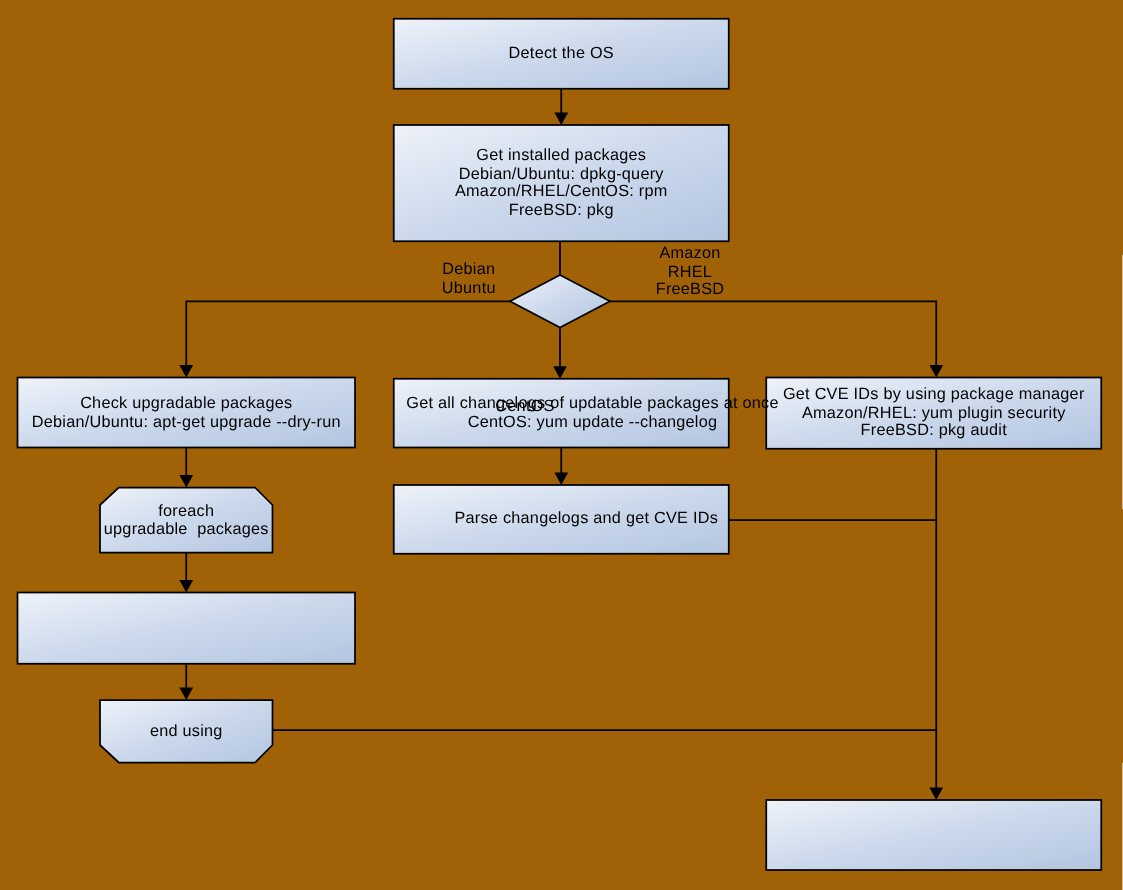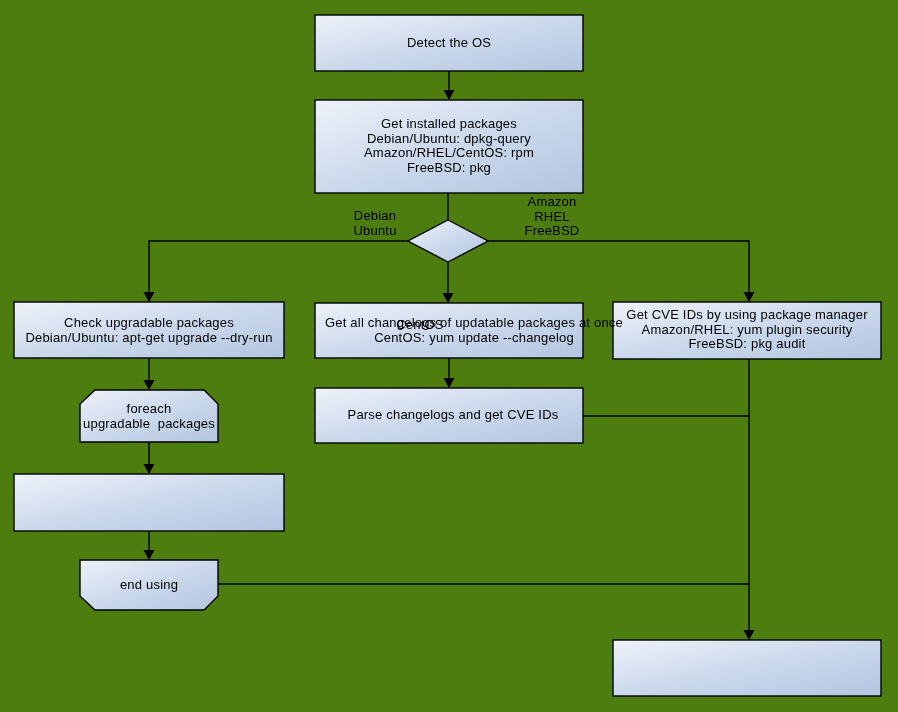--- a/index.html
+++ b/index.html
@@ -1,20 +1,20 @@
 <!DOCTYPE html>
 <html><head>
 <meta charset="utf-8">
 <style>
   html, body { margin: 0; padding: 0; background: #ffffff; }
   #canvas {
     position: relative;
     width: 898px;
     height: 712px;
-    background: #4d7c0f;
+    background: #a16207;
     font-family: "Liberation Sans", "DejaVu Sans", sans-serif;
     overflow: hidden;
   }
   #shapes {
     position: absolute;
     left: 0; top: 0;
   }
   .lbl {
     position: absolute;
     transform: translate(-50%, -50%);
@@ -94,21 +94,21 @@
 
   <div class="lbl" style="left:149px; top:330px;">Check upgradable packages
 Debian/Ubuntu: apt-get upgrade --dry-run</div>
 
 
   <div class="lbl" style="left:149px; top:585px;">end using</div>
 
   <div class="lbl" style="left:474px; top:330px;">Get all changelogs of updatable packages at once
 CentOS: yum update --changelog</div>
 
-  <div class="lbl" style="left:453px; top:415px;">Parse changelogs and get CVE IDs</div>
+  <div class="lbl" style="left:469px; top:415px;">Parse changelogs and get CVE IDs</div>
 
   <div class="lbl" style="left:747px; top:330px;">Get CVE IDs by using package manager
 Amazon/RHEL: yum plugin security
 FreeBSD: pkg audit</div>
 
 
   <div class="lbl" style="left:375px; top:223px;">Debian
 Ubuntu</div>
 
   <div class="lbl" style="left:524px; top:217px;margin-left:28px;">Amazon

